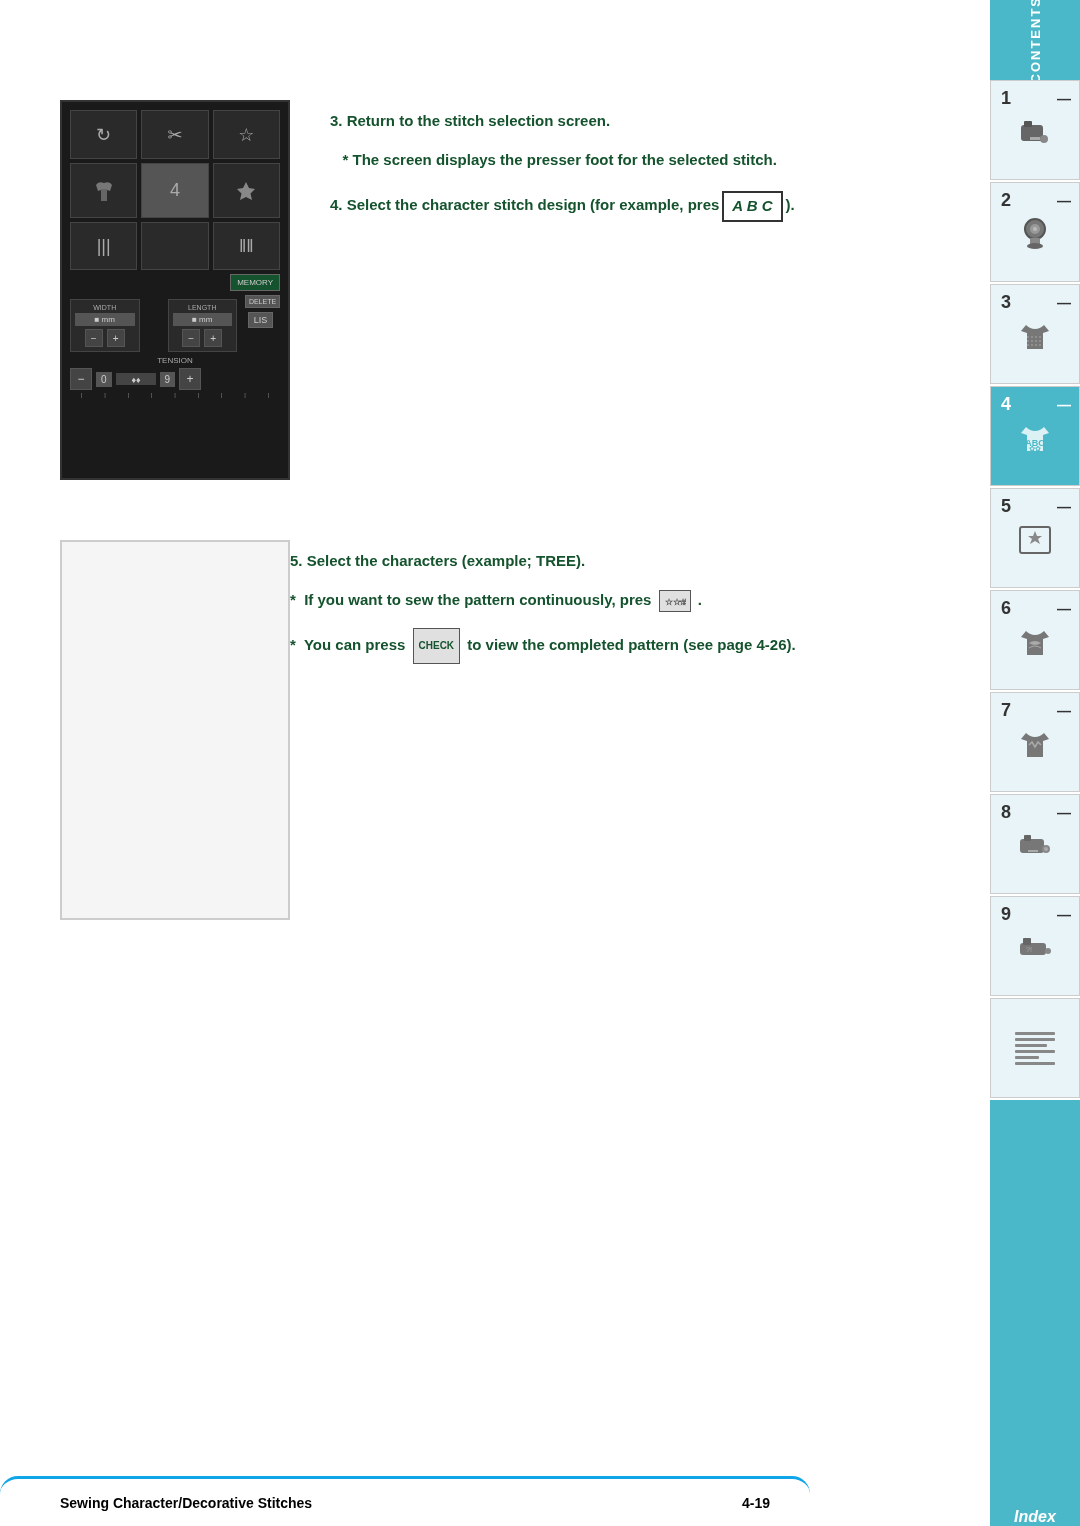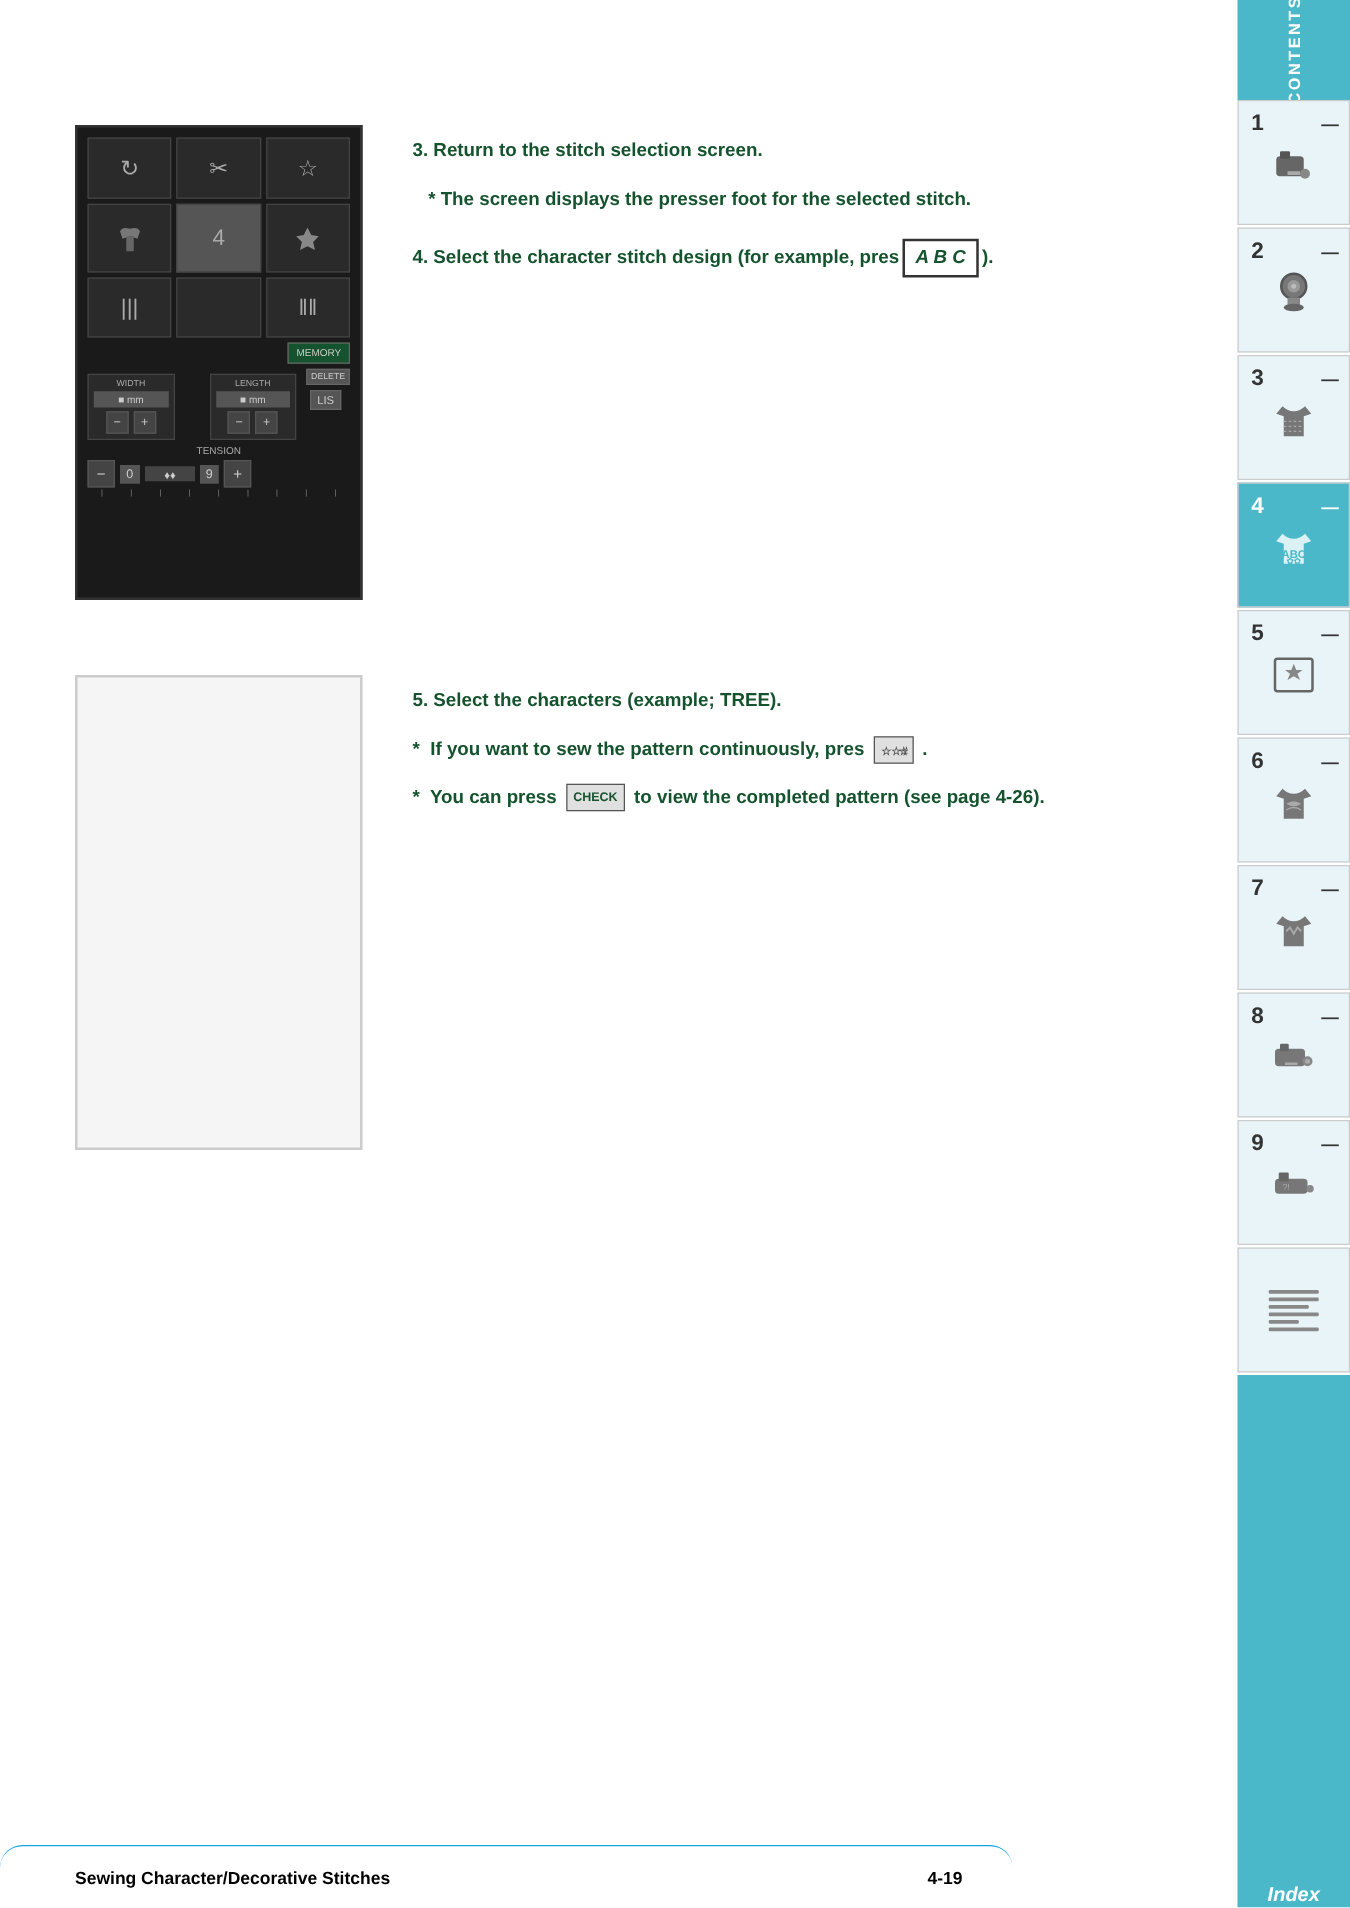--- a/index.html
+++ b/index.html
@@ -327,40 +327,39 @@
       align-items: center;
       justify-content: center;
       border: 1px solid #555;
       background: #e0e0e0;
       padding: 1px 5px;
       font-size: 10px;
       font-weight: bold;
       margin: 0 3px;
       vertical-align: middle;
       min-width: 45px;
-      height: 22px;
+      height: 36px;
     }
 
     .repeat-btn-inline {
       display: inline-flex;
       align-items: center;
       justify-content: center;
       border: 1px solid #555;
       background: #e0e0e0;
       padding: 1px 4px;
       font-size: 9px;
       margin: 0 3px;
       vertical-align: middle;
       height: 22px;
     }
 
     
     .bottom-section {
       display: flex;
-      gap: 40px;
       margin-top: 20px;
     }
 
     .empty-screen {
       width: 230px;
       min-width: 230px;
       height: 380px;
       border: 2px solid #ccc;
       background: #f5f5f5;
     }
@@ -370,21 +369,21 @@
       padding-top: 10px;
     }
 
     
     .footer {
       position: absolute;
       bottom: 0;
       left: 0;
       width: 810px;
       height: 50px;
-      border-top: 1px solid #0ea5e9;
+      border-top: 3px solid #0ea5e9;
       display: flex;
       align-items: center;
       justify-content: space-between;
       padding: 0 40px 0 60px;
       border-radius: 18px;
     }
 
     .footer-title {
       font-size: 14px;
       font-weight: bold;

